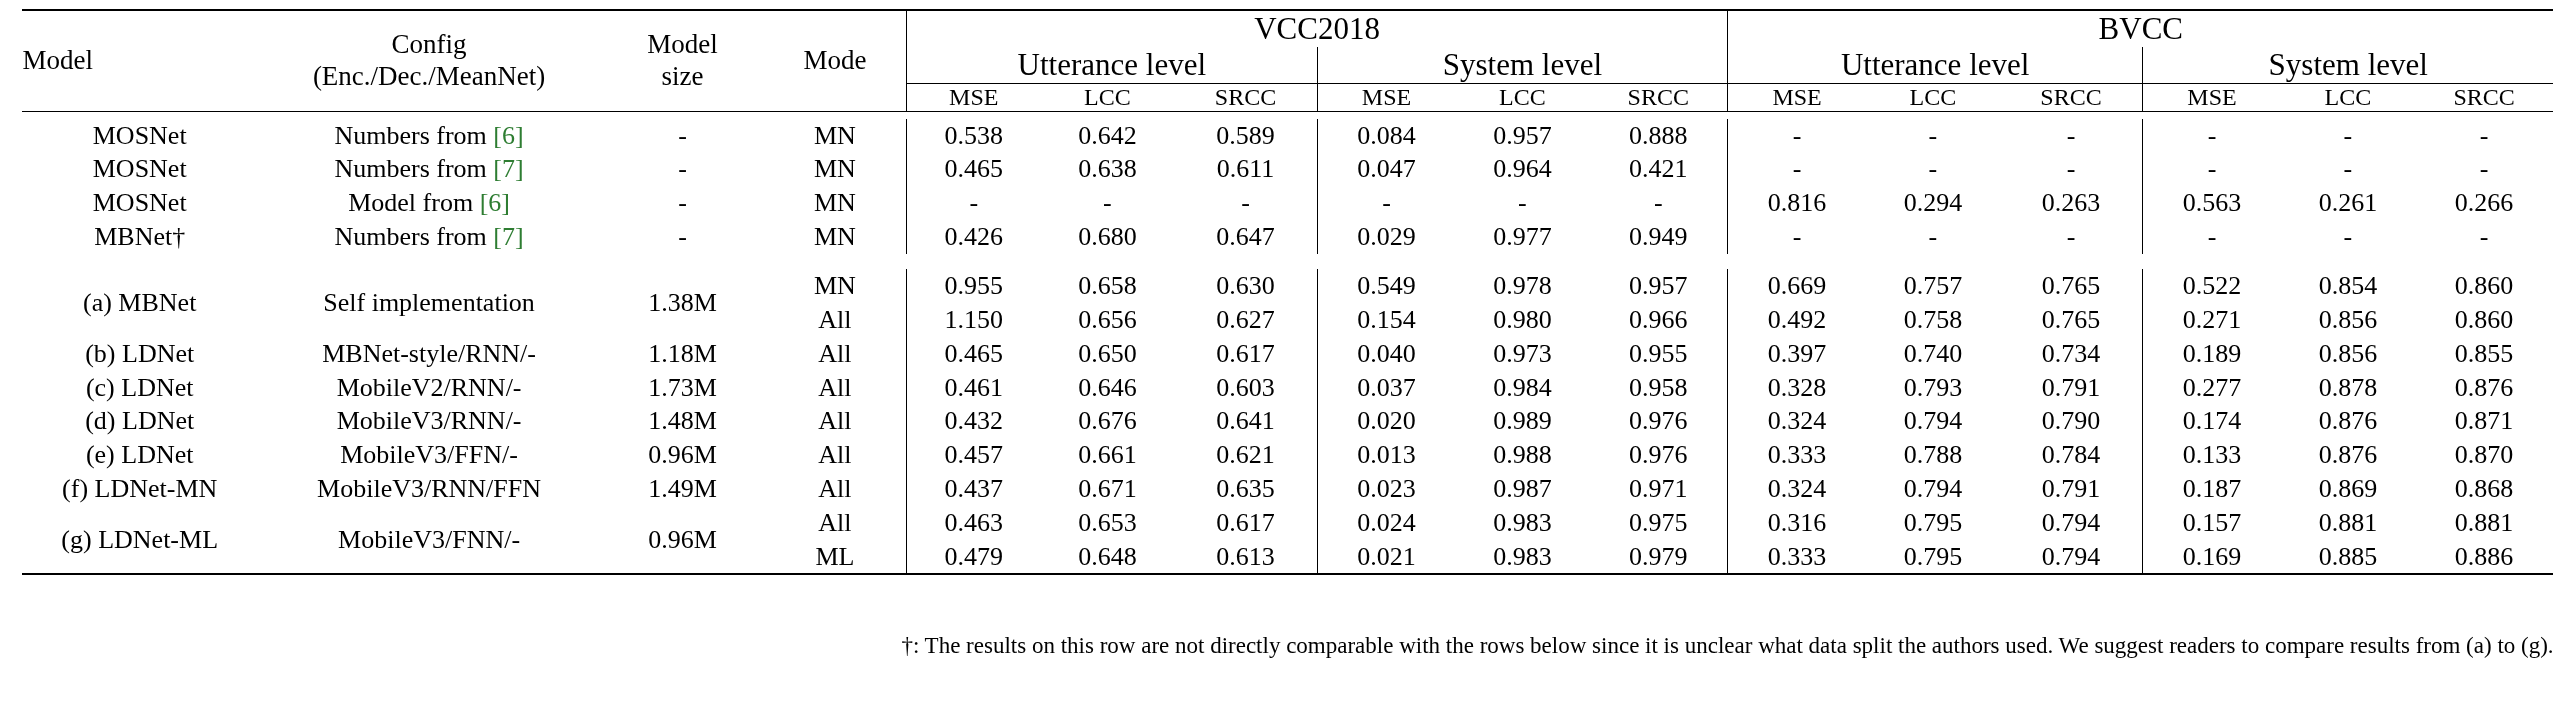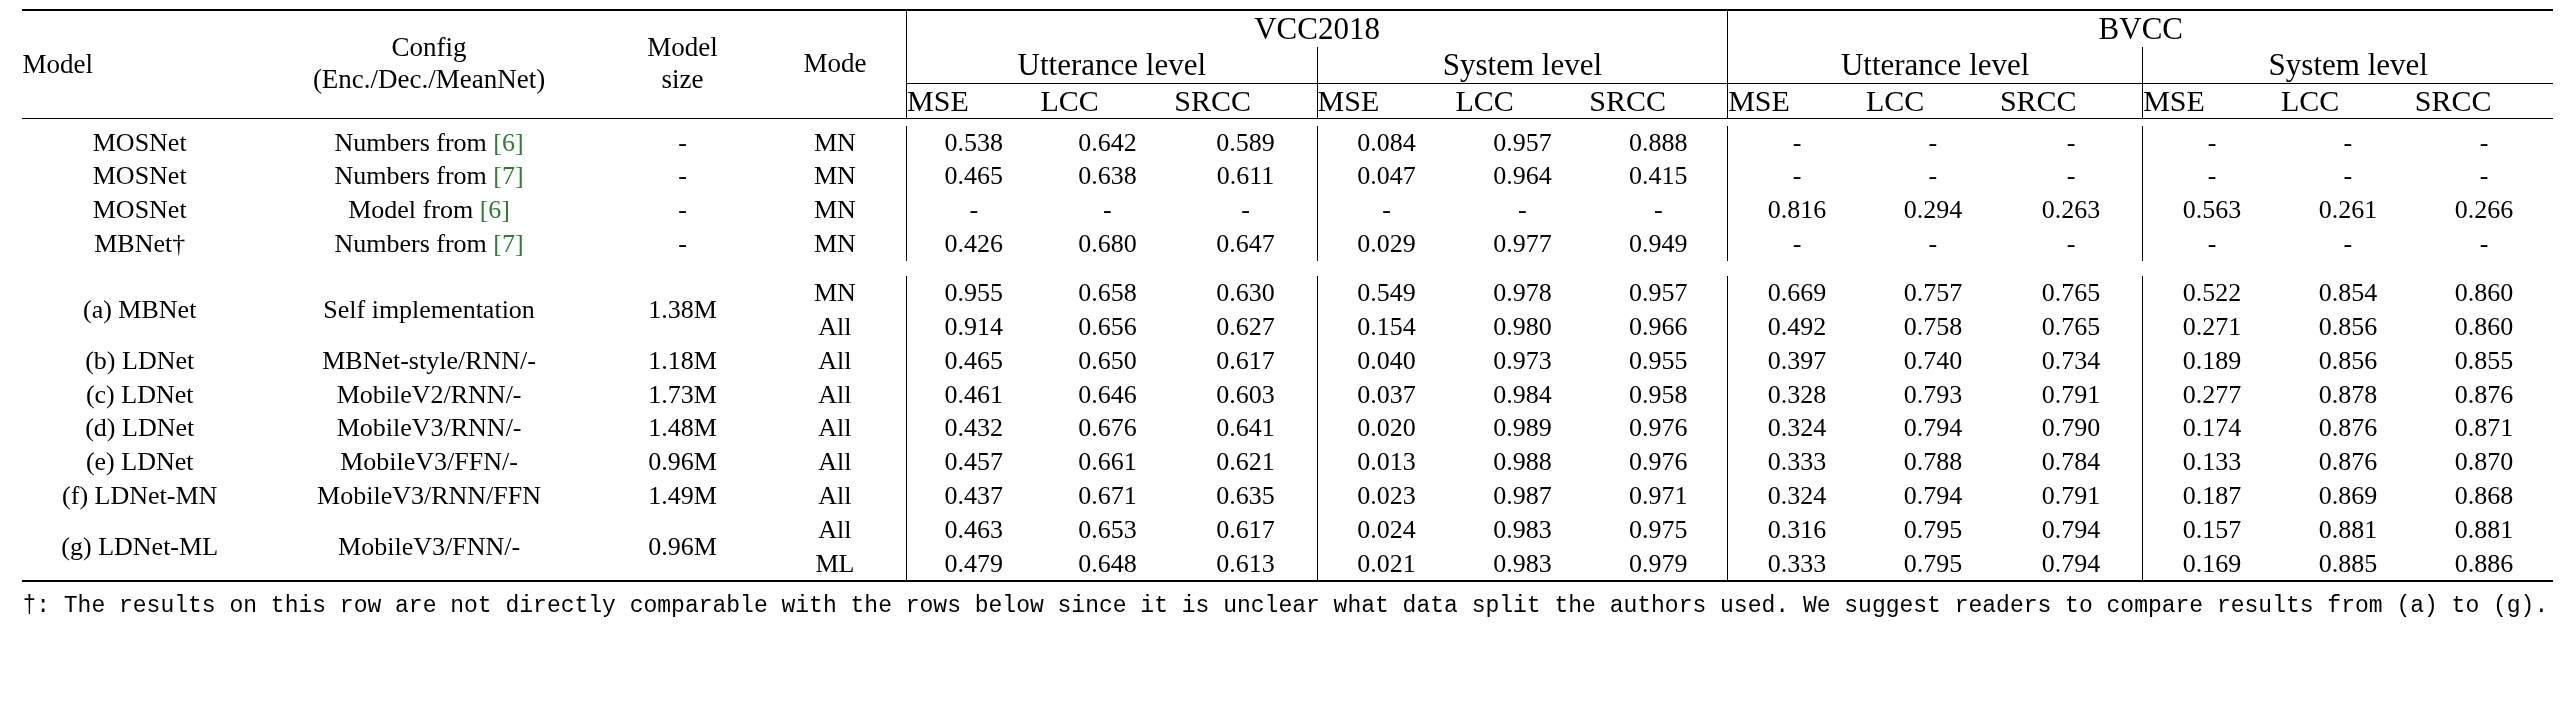--- a/index.html
+++ b/index.html
@@ -49,22 +49,22 @@
   }
   .grouphdr {
     text-align: center;
     font-size: 31px;
     padding-bottom: 1.7px;
   }
   .grouphdr-underline {
     border-bottom: 1.4px solid #000;
   }
   .subhdr {
-    text-align: left;
-    font-size: 30px;
+    text-align: center;
+    font-size: 24px;
   }
 
   .vline-l { border-left: 1.4px solid #000; }
 
   .num {
     text-align: center;
     font-size: 26px;
     line-height: 1.30;
     white-space: nowrap;
   }
@@ -82,22 +82,23 @@
   }
   .b { font-weight: bold; }
   .cite { color: #2e7d32; }
 
   .group-gap td { height: 15.5px; }
 
   .footnote {
     font-size: 23px;
     line-height: 1.25;
     padding-top: 6px;
-    text-align: left;
-    font-family: Liberation Mono, monospace;
+    text-align: right;
+    font-family: Liberation Serif, serif;
+    margin-top: 47px;
   }
   .hdrpad-top { padding-top: 3.5px; }
 </style>
 </head>
 <body>
 
 <div class="sheet">
   <table class="maintable">
     <colgroup>
       <col style="width:212px">
@@ -184,21 +185,21 @@
         <tr>
           <td class="txt-left" rowspan="1">MOSNet</td>
           <td class="txt-left" rowspan="1">Numbers from <span class="cite">[7]</span></td>
           <td class="txt-center" rowspan="1">-</td>
           <td class="txt-center">MN</td>
           <td class="num vline-l">0.465</td>
           <td class="num">0.638</td>
           <td class="num">0.611</td>
           <td class="num vline-l">0.047</td>
           <td class="num">0.964</td>
-          <td class="num">0.415</td>
+          <td class="num">0.421</td>
           <td class="num vline-l">-</td>
           <td class="num">-</td>
           <td class="num">-</td>
           <td class="num vline-l">-</td>
           <td class="num">-</td>
           <td class="num">-</td>
         </tr>
         <tr>
           <td class="txt-left" rowspan="1">MOSNet</td>
           <td class="txt-left" rowspan="1">Model from <span class="cite">[6]</span></td>
@@ -255,21 +256,21 @@
           <td class="num">0.957</td>
           <td class="num vline-l">0.669</td>
           <td class="num">0.757</td>
           <td class="num">0.765</td>
           <td class="num vline-l">0.522</td>
           <td class="num">0.854</td>
           <td class="num">0.860</td>
         </tr>
         <tr>
           <td class="txt-center">All</td>
-          <td class="num vline-l">0.914</td>
+          <td class="num vline-l">1.150</td>
           <td class="num">0.656</td>
           <td class="num">0.627</td>
           <td class="num vline-l">0.154</td>
           <td class="num">0.980</td>
           <td class="num">0.966</td>
           <td class="num vline-l">0.492</td>
           <td class="num">0.758</td>
           <td class="num">0.765</td>
           <td class="num vline-l">0.271</td>
           <td class="num">0.856</td>

